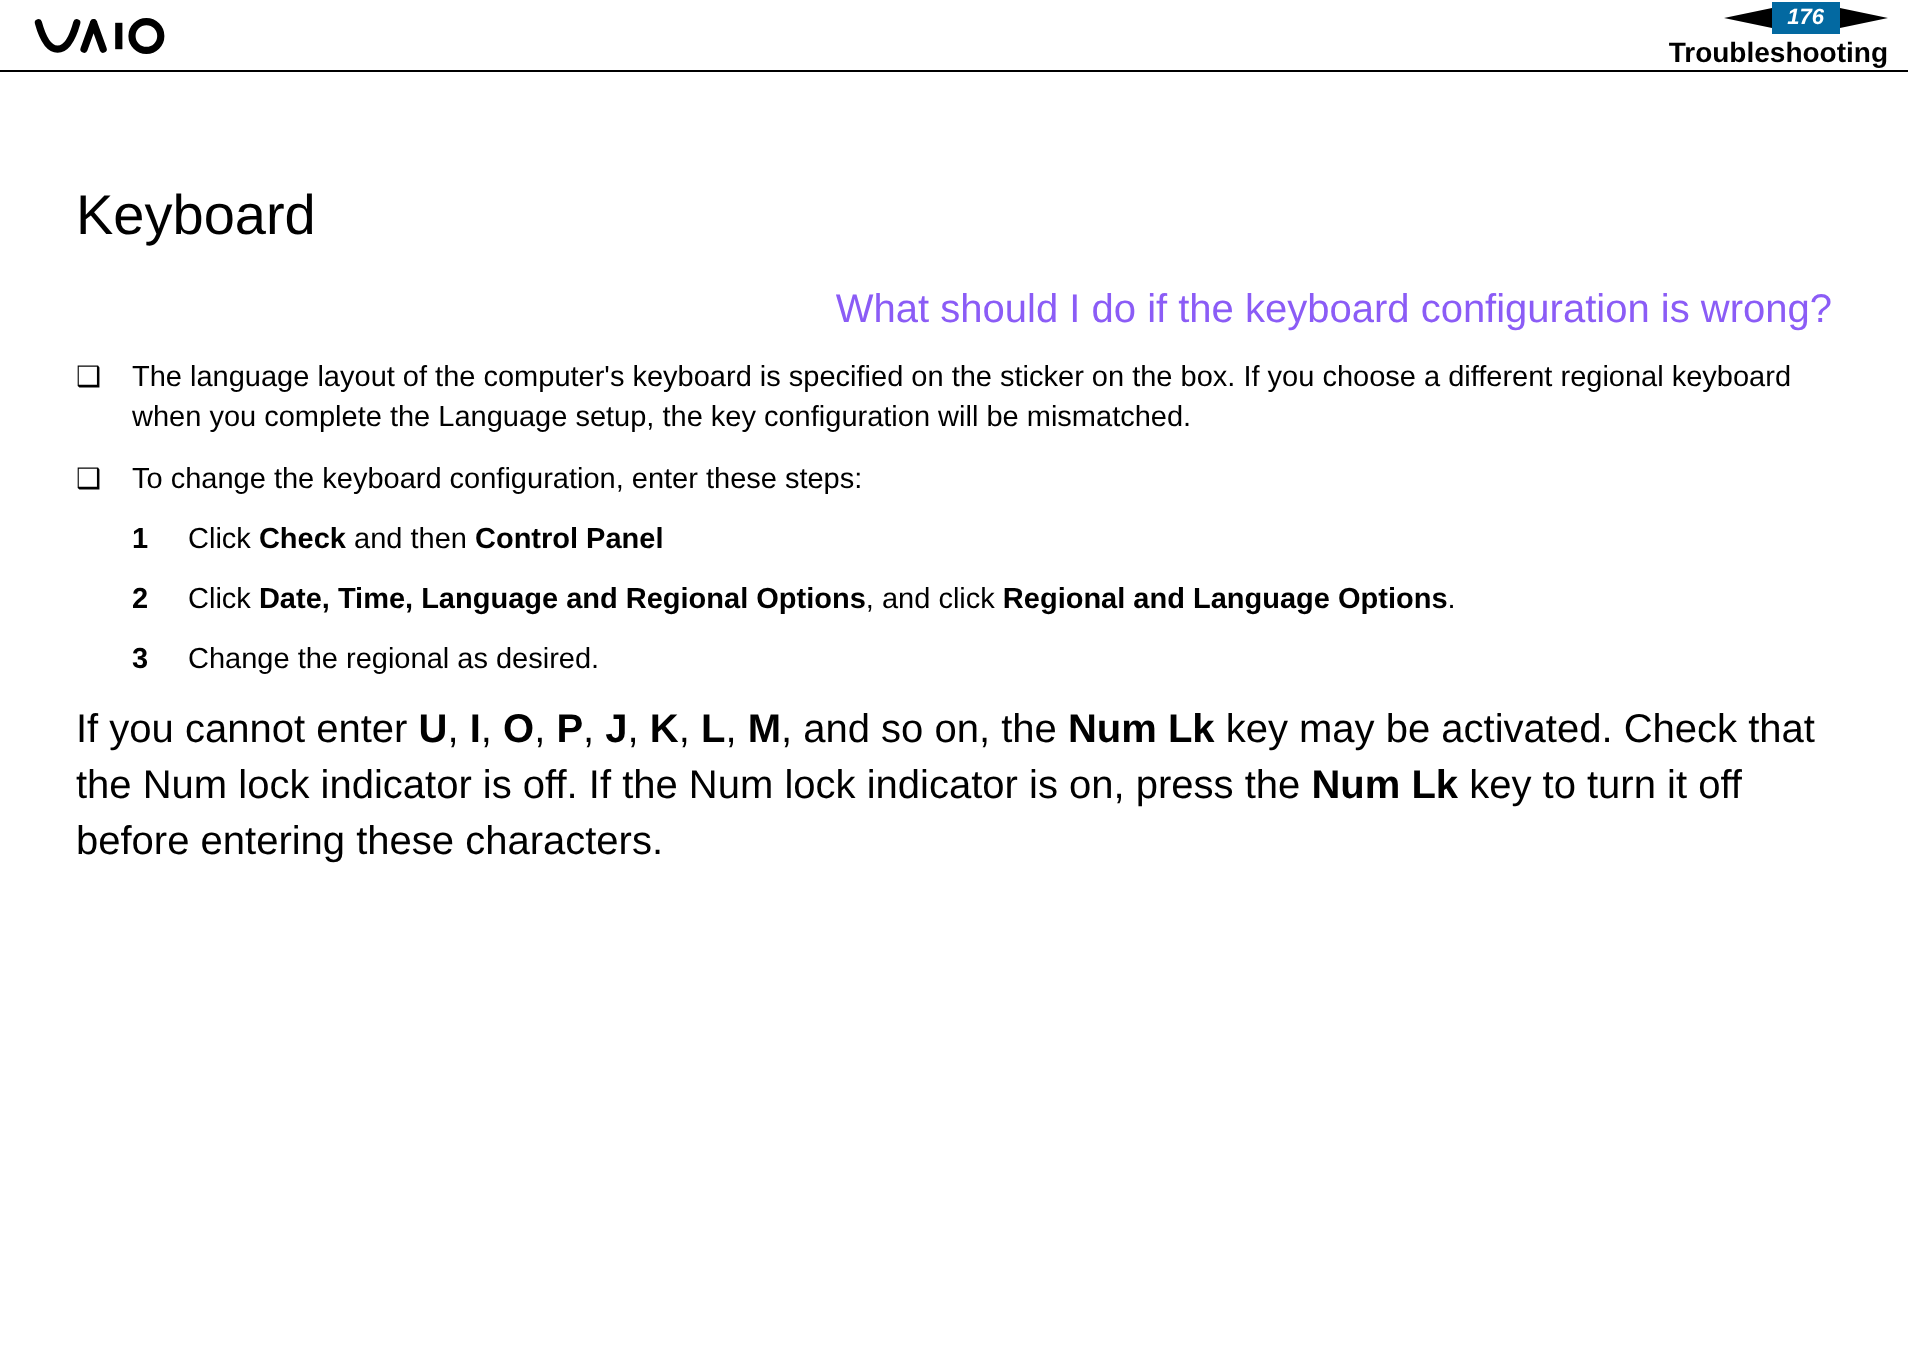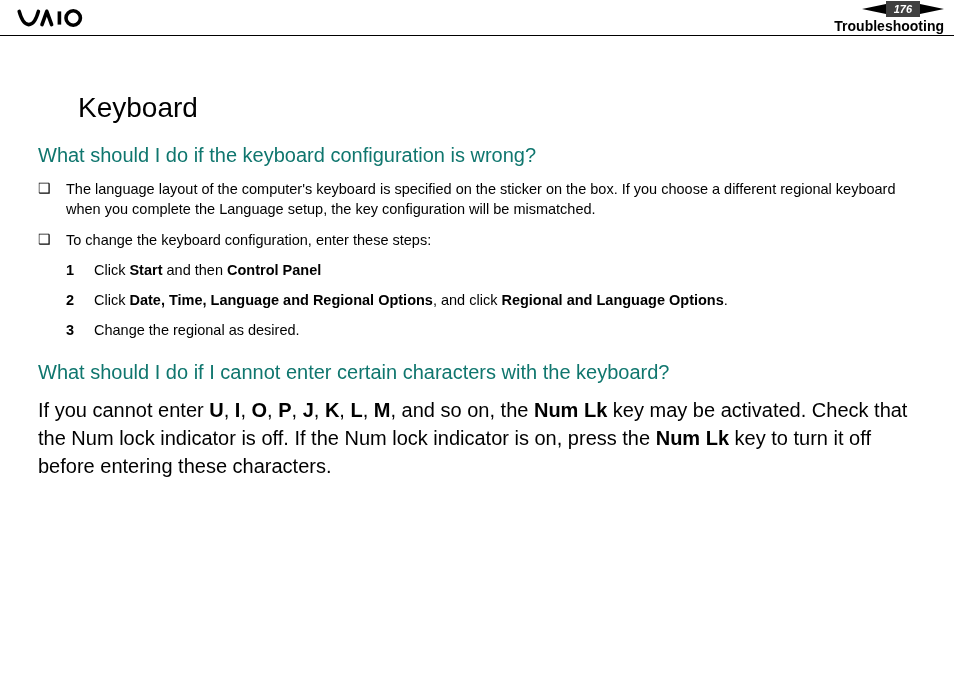--- a/index.html
+++ b/index.html
@@ -4,25 +4,25 @@
 <style>
   * { margin: 0; padding: 0; box-sizing: border-box; }
   html, body { width: 954px; height: 674px; font-family: Arial, Helvetica, sans-serif; background: #fff; color: #000; }
   .header { height: 36px; border-bottom: 1px solid #000; display: flex; align-items: center; justify-content: space-between; padding: 0 10px 0 16px; }
   .logo { display: flex; align-items: center; }
   .logo svg { height: 18px; }
   .header-right { display: flex; flex-direction: column; align-items: flex-end; gap: 1px; }
   .page-nav { display: flex; align-items: center; gap: 0; }
   .nav-prev,.nav-next { display:inline-flex; align-items:center; }
   .nav-prev svg, .nav-next svg { display:block; }
-  .page-num-box { background:#404040; color:#fff; font-size:11px; font-style:italic; font-weight:bold; padding:1px 8px; line-height:14px; }
+  .page-num-box { background:#0369a1; color:#fff; font-size:11px; font-style:italic; font-weight:bold; padding:1px 8px; line-height:14px; }
   .section-label { font-size: 14px; font-weight: bold; }
   .content { padding: 56px 38px 0 38px; }
-  h1 { font-size: 28px; font-weight: normal; margin-bottom: 18px; margin-left: 40px; }
-  h2 { font-size: 20px; font-weight: normal; color: #0f766e; margin-bottom: 12px; margin-top: 20px; }
+  h1 { font-size: 28px; font-weight: normal; margin-bottom: 18px; }
+  h2 { font-size: 20px; font-weight: normal; color: #8b5cf6; margin-bottom: 12px; margin-top: 20px; text-align: right; }
   .bullet-item { display: flex; margin-bottom: 10px; font-size: 14.5px; line-height: 1.4; }
   .bullet-marker { flex: 0 0 28px; font-size: 14px; }
   .bullet-text { flex: 1; }
   .num-list { margin-left: 28px; margin-top: 4px; }
   .num-item { display: flex; margin-bottom: 10px; font-size: 14.5px; line-height: 1.4; }
   .num-marker { flex: 0 0 28px; font-weight: bold; }
   .num-text { flex: 1; }
   .para { font-size: 20px; line-height: 1.4; margin-top: 6px; }
   b { font-weight: bold; }
 </style>
@@ -68,33 +68,32 @@
 
   <div class="bullet-item">
     <div class="bullet-marker">❑</div>
     <div class="bullet-text">To change the keyboard configuration, enter these steps:</div>
   </div>
 
   <div class="num-list">
     <div class="num-item">
       <div class="num-marker">1</div>
       <div class="num-text">
-        <span>Click </span><b>Start</b><span> and then </span><b>Control Panel</b><span></span>
+        <span>Click </span><b>Check</b><span> and then </span><b>Control Panel</b><span></span>
       </div>
     </div>
     <div class="num-item">
       <div class="num-marker">2</div>
       <div class="num-text">
         <span>Click </span><b>Date, Time, Language and Regional Options</b><span>, and click </span><b>Regional and Language Options</b><span>.</span>
       </div>
     </div>
     <div class="num-item">
       <div class="num-marker">3</div>
       <div class="num-text">Change the regional as desired.</div>
     </div>
   </div>
 
-  <h2>What should I do if I cannot enter certain characters with the keyboard?</h2>
 
   <p class="para">
     <span>If you cannot enter </span><b>U</b><span>, </span><b>I</b><span>, </span><b>O</b><span>, </span><b>P</b><span>, </span><b>J</b><span>, </span><b>K</b><span>, </span><b>L</b><span>, </span><b>M</b><span>, and so on, the </span><b>Num Lk</b><span> key may be activated. Check that the Num lock indicator is off. If the Num lock indicator is on, press the </span><b>Num Lk</b><span> key to turn it off before entering these characters.</span>
   </p>
 </div>
 
 </body></html>

